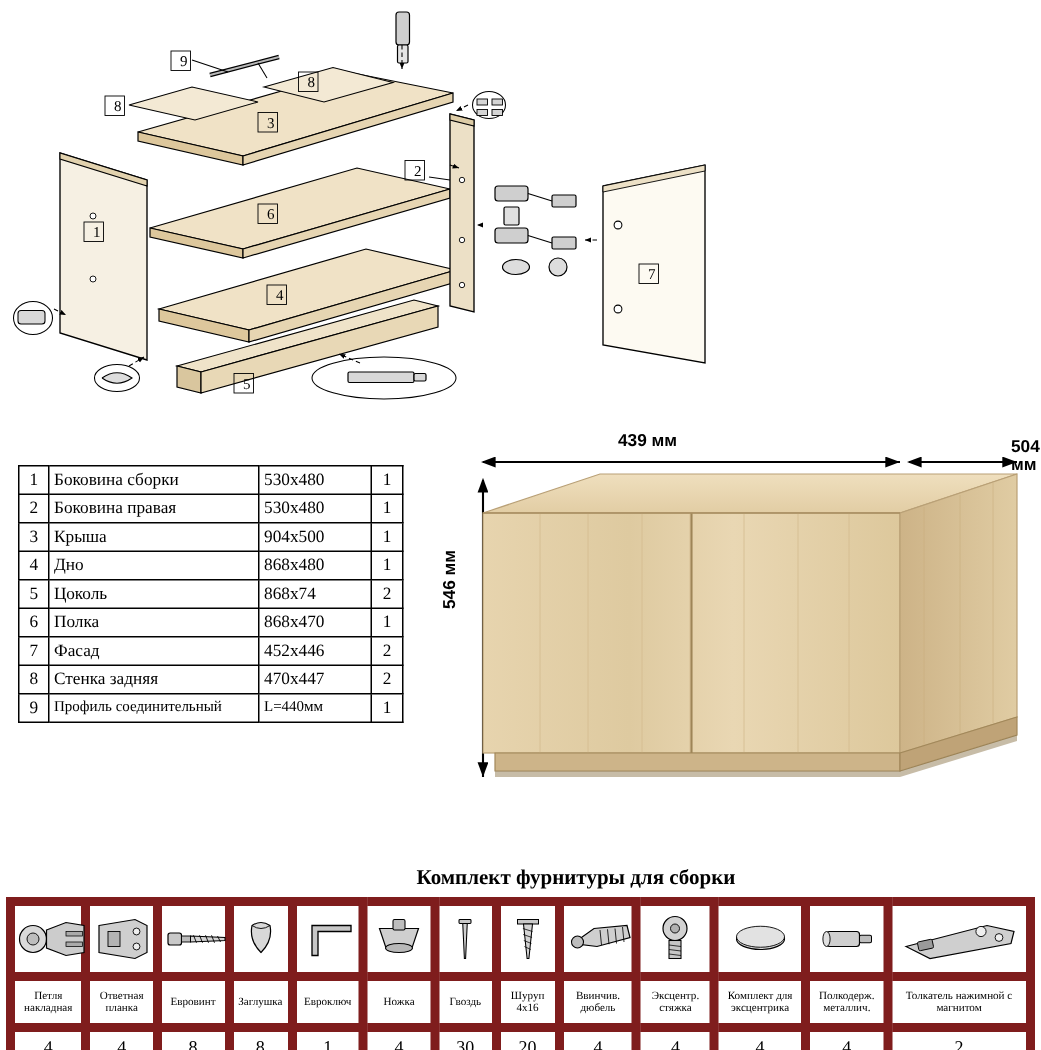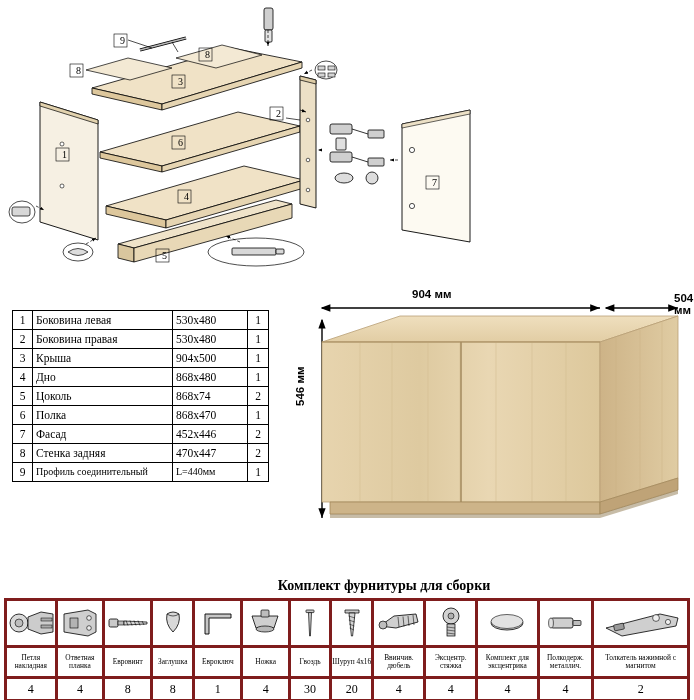--- a/index.html
+++ b/index.html
@@ -72,21 +72,21 @@
     margin-left:37px;
   }
   .kit-table{
     position:absolute;left:4px;top:598px;
     border-collapse:collapse;
     width:686px;
     table-layout:fixed;
     font-family:"Liberation Serif", serif;
   }
   .kit-table td{
-    border:3px solid #7f1d1d;
+    border:6px solid #7f1d1d;
     text-align:center;
     vertical-align:middle;
     padding:0;
   }
   .kit-img{height:44px;}
   .kit-name{
     height:28px;
     font-size:7.4px;
     line-height:8.4px;
     padding:1px 1px;
@@ -245,21 +245,21 @@
         <rect x="156" y="249" width="13" height="13"></rect>
         <rect x="426" y="176" width="13" height="13"></rect>
       </g>
     </svg>
   </div>
 
   <table class="parts-table">
     <tbody>
       <tr>
         <td class="idx">1</td>
-        <td class="nm">Боковина левая</td>
+        <td class="nm">Боковина сборки</td>
         <td class="sz">530х480</td>
         <td class="qt">1</td>
       </tr>
       <tr>
         <td class="idx">2</td>
         <td class="nm">Боковина правая</td>
         <td class="sz">530х480</td>
         <td class="qt">1</td>
       </tr>
       <tr>
@@ -370,21 +370,21 @@
         <line x1="161" y1="56" x2="161" y2="216" stroke="#9e8558" stroke-width="1.4"></line>
 
         <line x1="22" y1="56" x2="300" y2="56" stroke="#a98f62" stroke-width="1"></line>
 
         <polygon points="30,216 300,216 300,228 30,228" fill="#cdb489" stroke="#a2885a" stroke-width="0.8"></polygon>
         <polygon points="300,216 378,192 378,204 300,228" fill="#bfa377" stroke="#a2885a" stroke-width="0.8"></polygon>
 
         <polygon points="30,228 300,228 378,204 378,208 300,232 30,232" fill="#8f7950" opacity="0.5"></polygon>
       </g>
     </svg>
-    <div class="dim-label dim-w">904 мм</div>
+    <div class="dim-label dim-w">439 мм</div>
     <div class="dim-label dim-d">504 мм</div>
     <div class="dim-label dim-h">546 мм</div>
   </div>
 
   <div class="kit-title">Комплект фурнитуры для сборки</div>
 
   <table class="kit-table">
     <colgroup>
       <col style="width:7.4%">
         <col style="width:7.0%">

